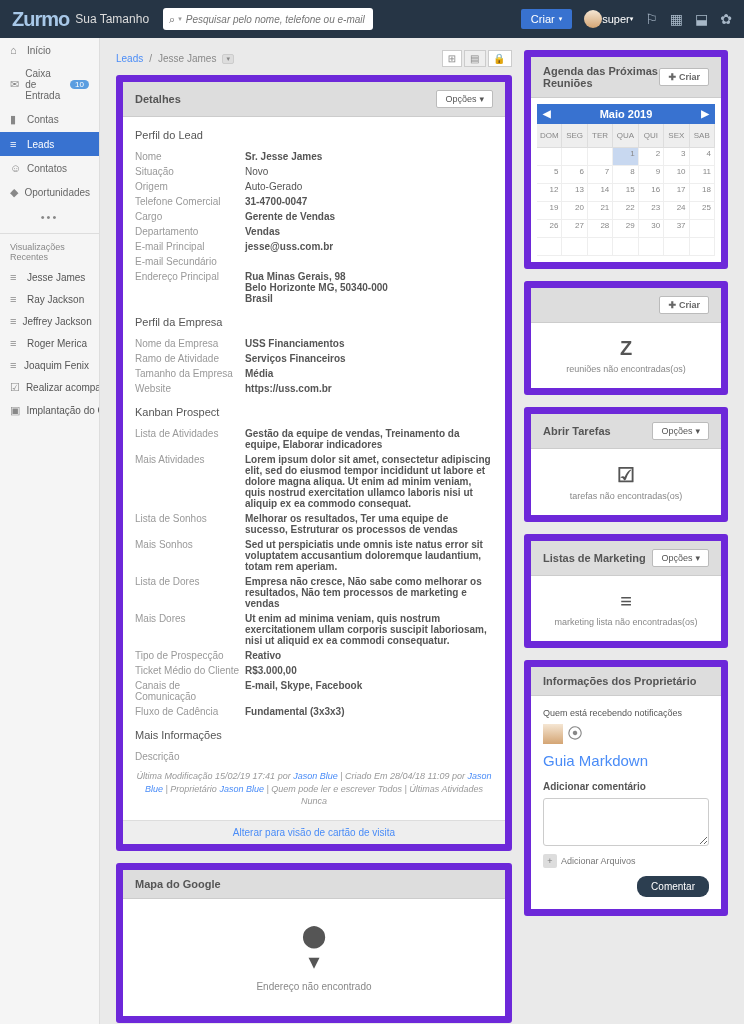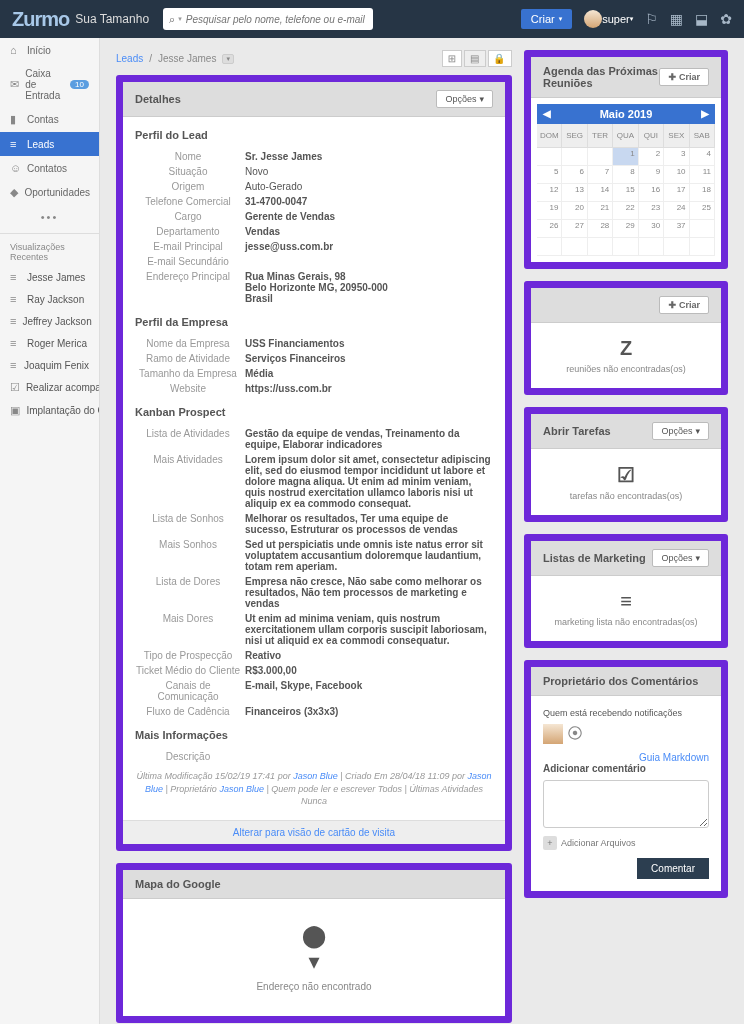--- a/index.html
+++ b/index.html
@@ -33,46 +33,46 @@
 .breadcrumb{font-size:10px;color:#888;margin-bottom:8px;display:flex;align-items:center;gap:6px}
 .breadcrumb a{color:#4a8cf7}
 .bc-drop{background:#ddd;border:1px solid #ccc;border-radius:2px;padding:0 3px;font-size:7px;cursor:pointer}
 .bc-icons{margin-left:auto;display:flex;gap:2px}
 .bc-icons span{border:1px solid #ccc;padding:2px 5px;font-size:10px;background:#fff;cursor:pointer;color:#888}
 .bc-icons span.active{background:#eee}
 .panel{background:#fff;border:7px solid #6d28d9;border-radius:3px;margin-bottom:12px}
 .panel-hdr{background:#ddd;border-bottom:1px solid #ccc;padding:8px 12px;display:flex;align-items:center;font-size:11px;font-weight:bold;color:#555}
 .panel-hdr .opts{margin-left:auto;background:#fff;border:1px solid #bbb;border-radius:2px;padding:3px 8px;font-size:9px;font-weight:normal;cursor:pointer;display:flex;align-items:center;gap:3px}
 .panel-body{padding:12px}
-.section-title{font-weight:bold;font-size:11px;color:#555;margin:0 0 10px}
+.section-title{font-weight:normal;font-size:11px;color:#555;margin:0 0 10px}
 .field-row{display:flex;margin-bottom:4px;font-size:10px}
-.field-label{width:110px;text-align:center;color:#999;padding-right:4px;flex-shrink:0}
+.field-label{width:110px;text-align:left;color:#999;padding-right:4px;flex-shrink:0}
 .field-val{flex:1;color:#555;word-break:break-word}
 .field-val.bold{font-weight:bold}
 .meta-info{font-size:9px;color:#999;font-style:italic;text-align:center;margin-top:8px;line-height:1.4}
 .card-link{display:block;text-align:center;font-size:10px;background:#eee;padding:6px;border-top:1px solid #ddd;color:#4a8cf7;cursor:pointer}
 .map-body{text-align:center;padding:24px;color:#888;font-size:10px}
 .map-pin{font-size:22px;color:#555;display:block;margin-bottom:6px}
-.btn-dark{background:#2c3e50;color:#fff;padding:5px 14px;border:none;border-radius:0;font-size:10px;cursor:pointer}
+.btn-dark{background:#2c3e50;color:#fff;padding:5px 14px;border:none;border-radius:9px;font-size:10px;cursor:pointer}
 .btn-light{background:#fff;border:1px solid #bbb;color:#666;padding:3px 8px;border-radius:2px;font-size:9px;cursor:pointer;display:inline-flex;align-items:center;gap:3px}
 .cal{width:100%}
 .cal-hdr{background:#3872d0;color:#fff;text-align:center;padding:4px;font-size:11px;font-weight:bold;position:relative}
 .cal-hdr .arrow{position:absolute;top:4px;font-size:10px;cursor:pointer}
 .cal-hdr .prev{left:6px}.cal-hdr .next{right:6px}
 .cal-days{display:grid;grid-template-columns:repeat(7,1fr);font-size:8px;color:#888;text-align:center;background:#eee}
 .cal-days div{padding:7px 0;border-right:1px solid #ddd;border-bottom:1px solid #ddd}
 .cal-grid{display:grid;grid-template-columns:repeat(7,1fr)}
 .cal-cell{height:18px;font-size:8px;text-align:right;padding:1px 3px;border-right:1px solid #eee;border-bottom:1px solid #eee;color:#888}
 .cal-cell.today{background:#c8d8f0}
 .empty-box{text-align:center;padding:14px;color:#888;font-size:9px}
 .empty-box .bigicon{font-size:20px;color:#555;display:block;margin-bottom:4px;font-weight:bold}
 .comment-area{width:100%;height:48px;border:1px solid #ccc;border-radius:3px;margin-bottom:6px}
 .attach{font-size:9px;color:#777;display:flex;align-items:center;gap:4px;cursor:pointer}
 .attach .plus{background:#ddd;width:14px;height:14px;display:inline-flex;align-items:center;justify-content:center;border-radius:2px}
-.markdown-link{font-size:10px;text-align:right;display:block;margin-bottom:0}
+.markdown-link{font-size:15px;text-align:left;display:block;margin-bottom:12px}
 .avatar-sm{width:20px;height:20px;background:linear-gradient(#f5e6d3,#d4a574);display:inline-block;vertical-align:middle}
 .radio-icon{font-size:16px;color:#888;vertical-align:middle;margin-left:4px}
 </style>
 </head>
 <body>
 
 <div class="header">
   <span class="logo">Zurmo</span>
   <span class="company">Sua Tamanho</span>
   <div class="search">
@@ -203,21 +203,21 @@
           <div class="field-row">
               <div class="field-label">E-mail Principal</div>
               <div class="field-val bold"><a style="color:#555">jesse@uss.com.br</a></div>
             </div>
           <div class="field-row">
               <div class="field-label">E-mail Secundário</div>
               <div class="field-val"></div>
             </div>
           <div class="field-row">
               <div class="field-label">Endereço Principal</div>
-              <div class="field-val bold"><span>Rua Minas Gerais, 98</span><br><span>Belo Horizonte MG, 20950-000</span><br><span>Brasil</span></div>
+              <div class="field-val bold"><span>Rua Minas Gerais, 98</span><br><span>Belo Horizonte MG, 50340-000</span><br><span>Brasil</span></div>
             </div>
 
           <div class="section-title" style="margin-top:12px">Perfil da Empresa</div>
           <div class="field-row">
               <div class="field-label">Nome da Empresa</div>
               <div class="field-val bold">USS Financiamentos</div>
             </div>
           <div class="field-row">
               <div class="field-label">Ramo de Atividade</div>
               <div class="field-val bold">Serviços Financeiros</div>
@@ -263,21 +263,21 @@
           <div class="field-row">
               <div class="field-label">Ticket Médio do Cliente</div>
               <div class="field-val bold">R$3.000,00</div>
             </div>
           <div class="field-row">
               <div class="field-label">Canais de Comunicação</div>
               <div class="field-val bold">E-mail, Skype, Facebook</div>
             </div>
           <div class="field-row">
               <div class="field-label">Fluxo de Cadência</div>
-              <div class="field-val bold">Financeiros (3x3x3)</div>
+              <div class="field-val bold">Fundamental (3x3x3)</div>
             </div>
 
           <div class="section-title" style="margin-top:12px">Mais Informações</div>
           <div class="field-row">
               <div class="field-label">Descrição</div>
               <div class="field-val"></div>
             </div>
 
           <div class="meta-info">
             <span>Última Modificação 15/02/19 17:41 por </span><a>Jason Blue</a><span> | Criado Em 28/04/18 11:09 por </span><a>Jason Blue</a><span> | Proprietário </span><a>Jason Blue</a><span> | Quem pode ler e escrever Todos | Últimas Atividades Nunca</span>
@@ -387,21 +387,21 @@
       <div class="panel">
         <div class="panel-hdr">
             <span>Listas de Marketing</span>
             <span class="opts"><span>Opções</span> ▾</span>
           </div>
         <div class="empty-box"><span class="bigicon">≡</span><span>marketing lista não encontradas(os)</span></div>
       </div>
 
       <div class="panel">
         <div class="panel-hdr">
-            <span>Proprietário dos Comentários</span>
+            <span>Informações dos Proprietário</span>
           </div>
         <div class="panel-body">
           <div style="font-size:9px;font-weight:normal;margin-bottom:6px">Quem está recebendo notificações</div>
           <div style="margin-bottom:8px"><span class="avatar-sm"></span><span class="radio-icon">⦿</span></div>
           <a class="markdown-link">Guia Markdown</a>
           <div style="font-size:10px;font-weight:bold;margin-bottom:6px">Adicionar comentário</div>
           <textarea class="comment-area" style=""></textarea>
           <div class="attach">
               <span class="plus">+</span>
               <span>Adicionar Arquivos</span>

